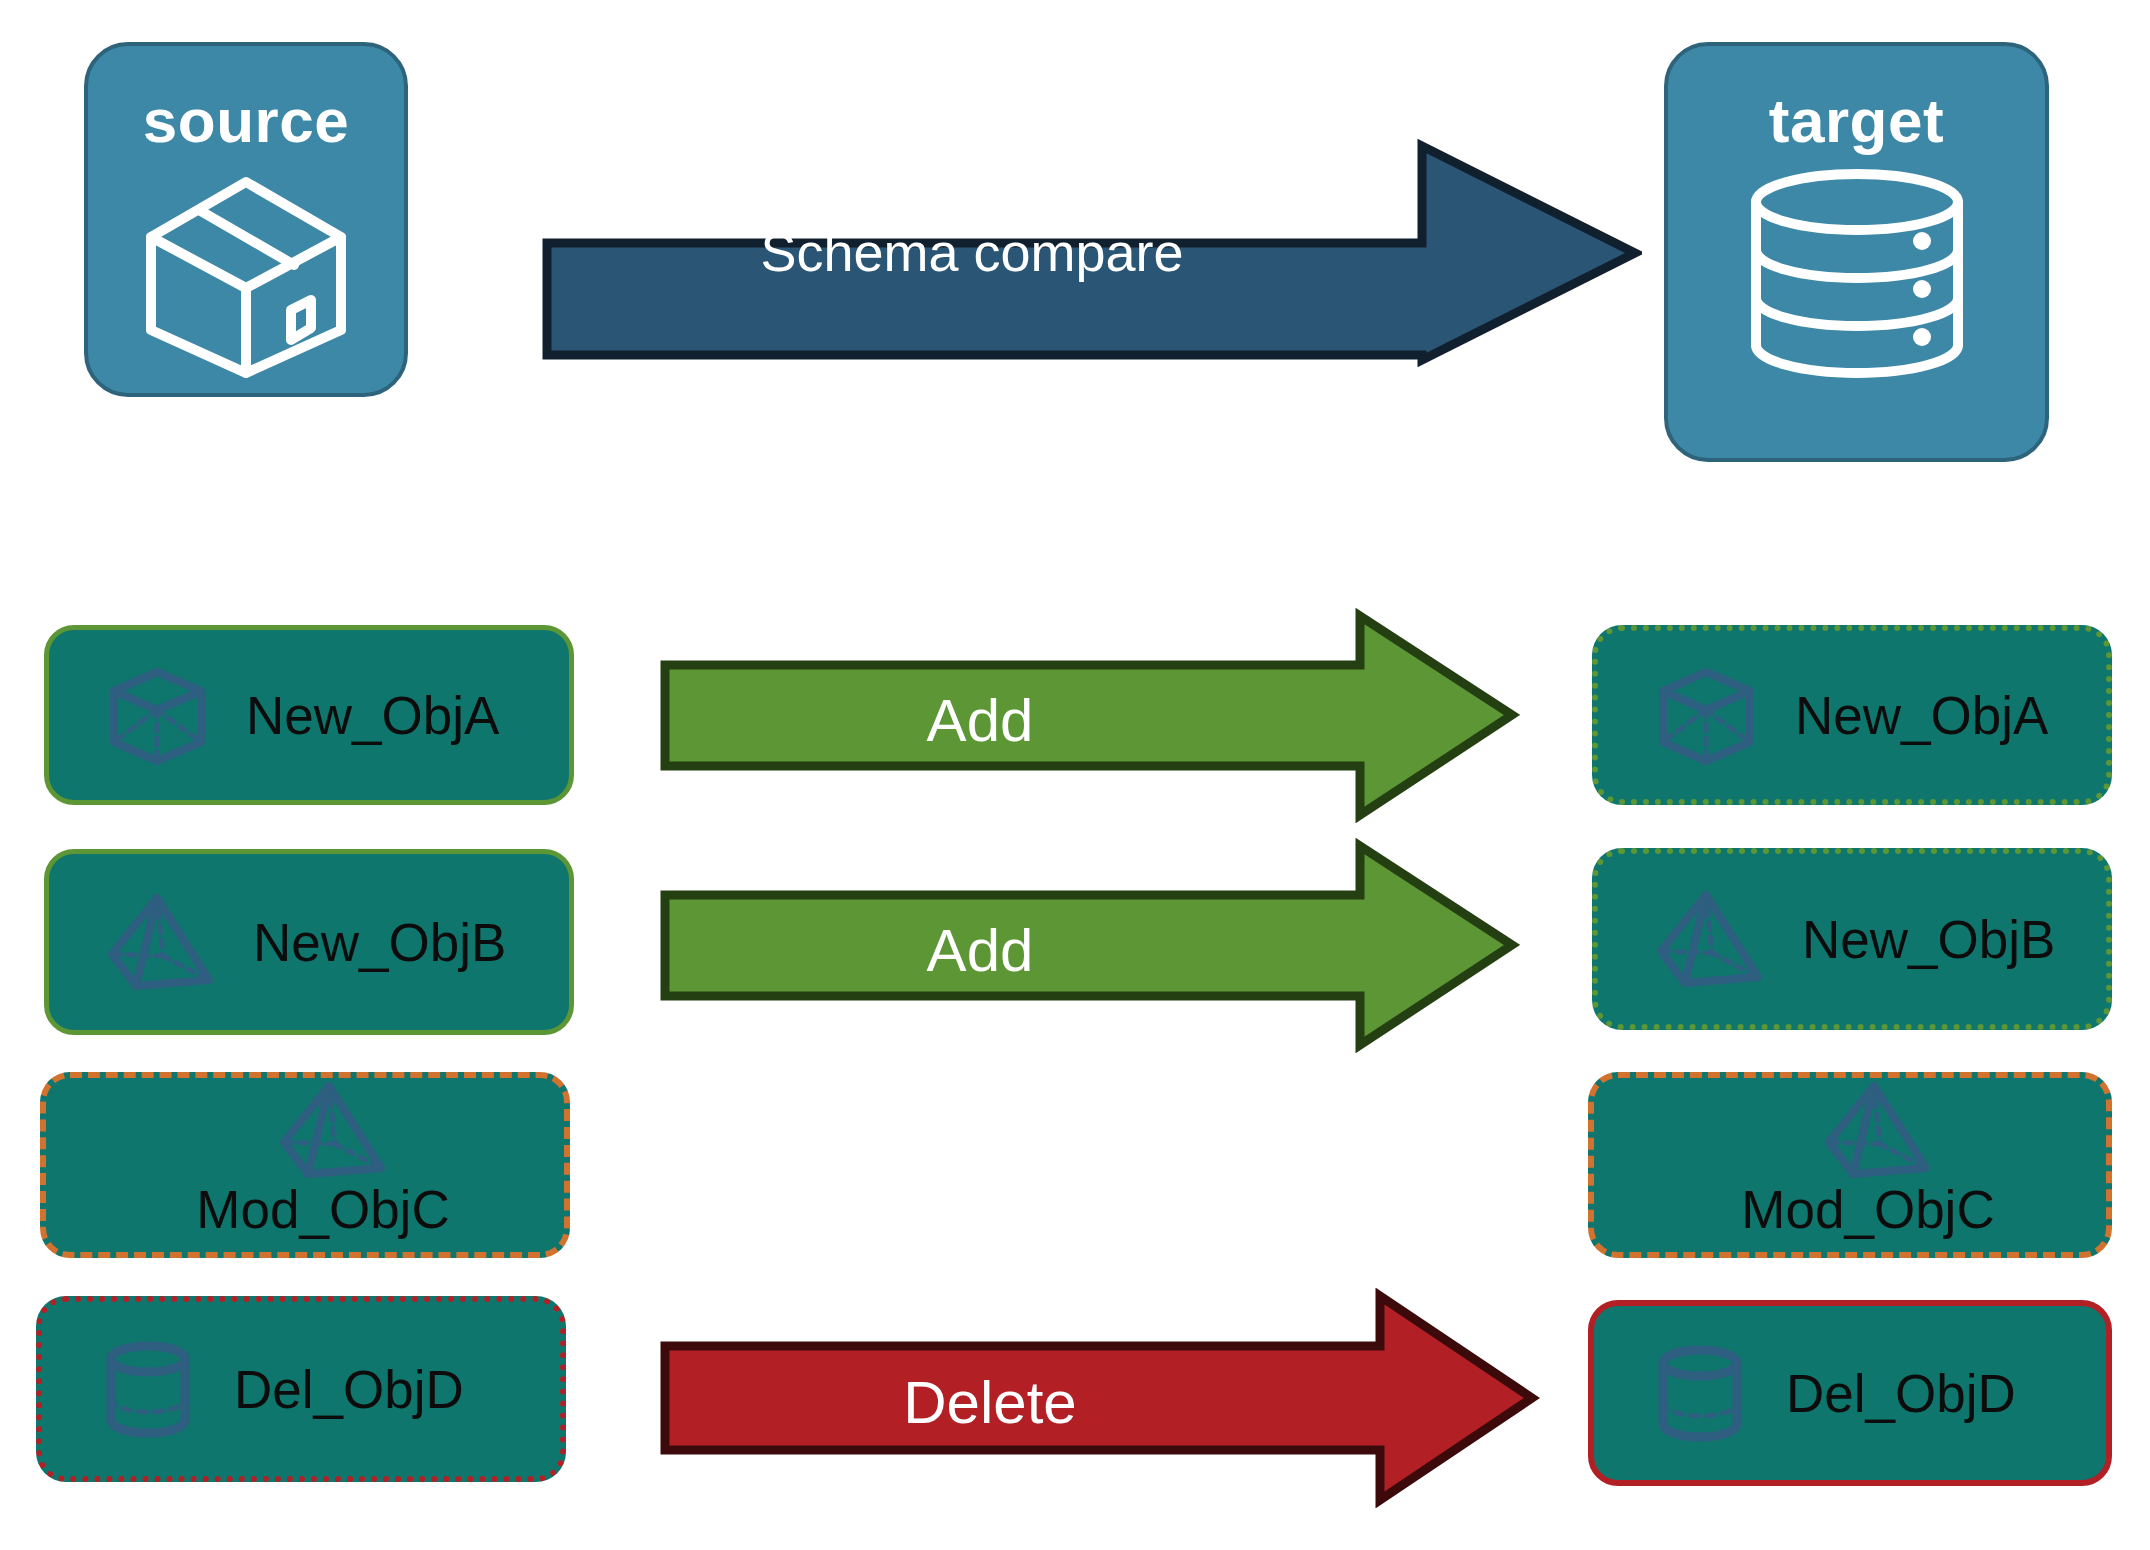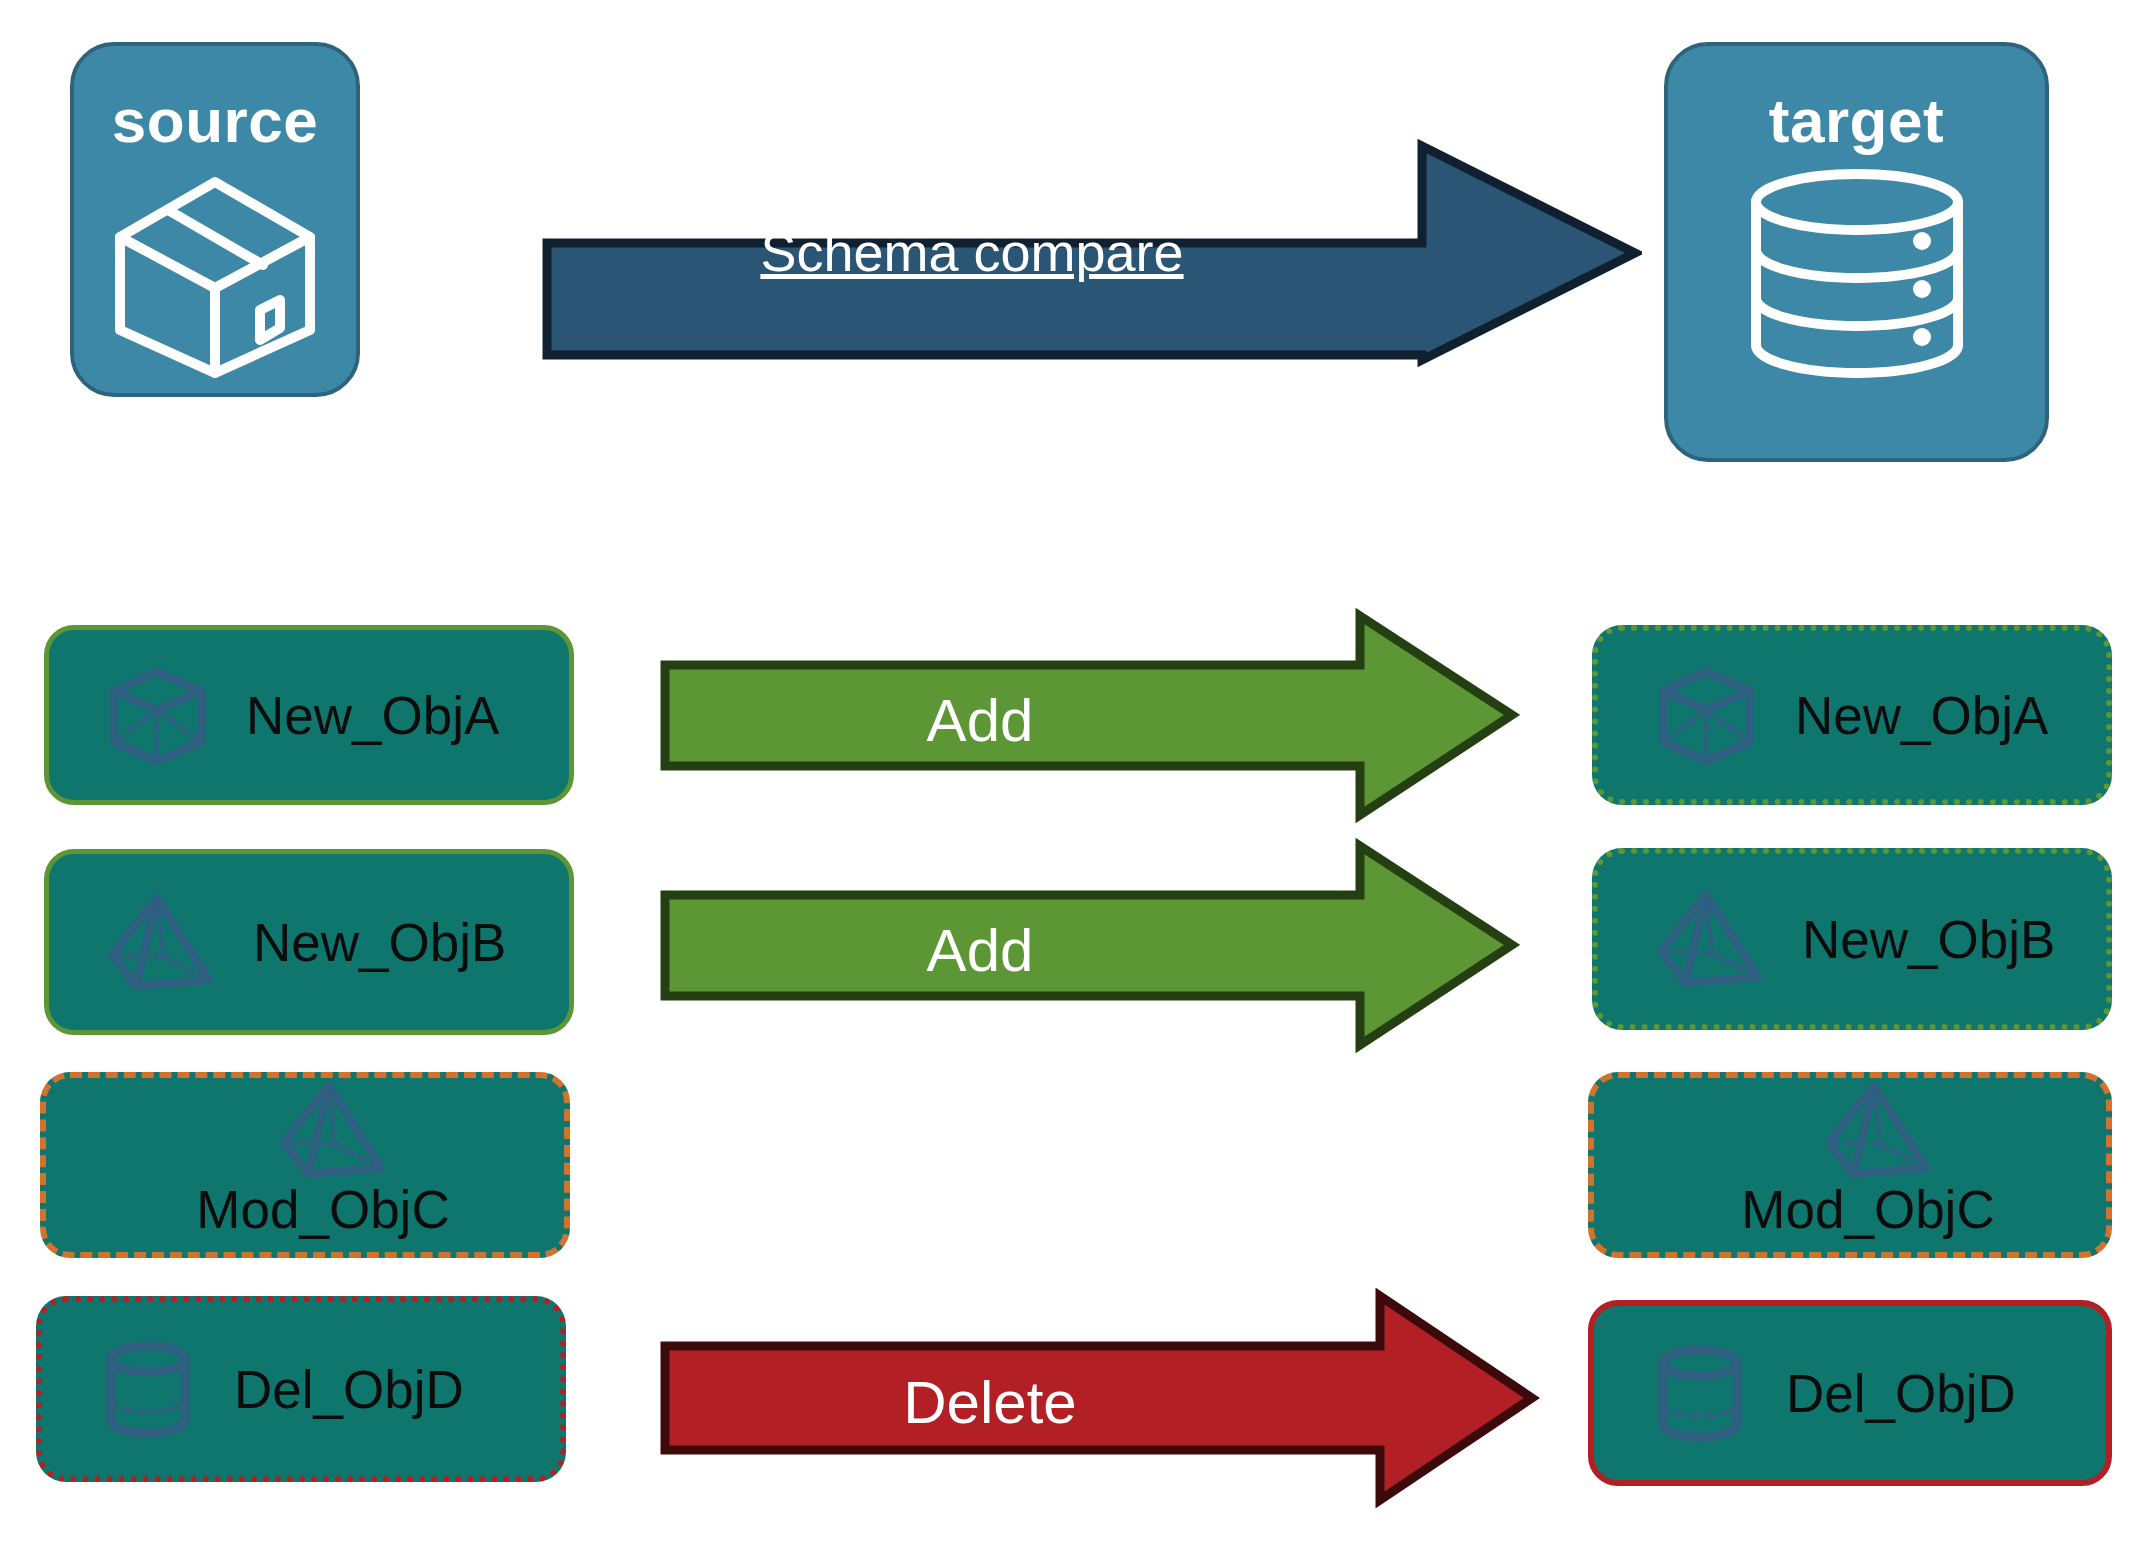--- a/index.html
+++ b/index.html
@@ -78,28 +78,28 @@
   .arrow-label {
     position: absolute;
     color: #ffffff;
     font-size: 60px;
     line-height: 1;
     white-space: nowrap;
     left: 0;
     width: 100%;
     text-align: center;
   }
-  .arrow-label.big { font-size: 54px; text-decoration: underline; }
+  .arrow-label.big { font-size: 54px; }
 </style>
 </head>
 <body>
 
 <div id="stage">
 
-  <div class="endpoint" style="left:70px; top:42px; width:290px; height:355px;">
+  <div class="endpoint" style="left:84px; top:42px; width:324px; height:355px;">
     <div class="endpoint-title">source</div>
     <div class="endpoint-icon">
       <svg width="215" height="210" viewBox="0 0 215 210">
         <g fill="none" stroke="#ffffff" stroke-width="10" stroke-linejoin="round" stroke-linecap="round">
 
           <path d="M107 12 L202 67 L202 160 L107 203 L12 160 L12 67 Z"></path>
 
           <path d="M12 67 L107 118 L202 67"></path>
 
           <path d="M107 118 L107 203"></path>

